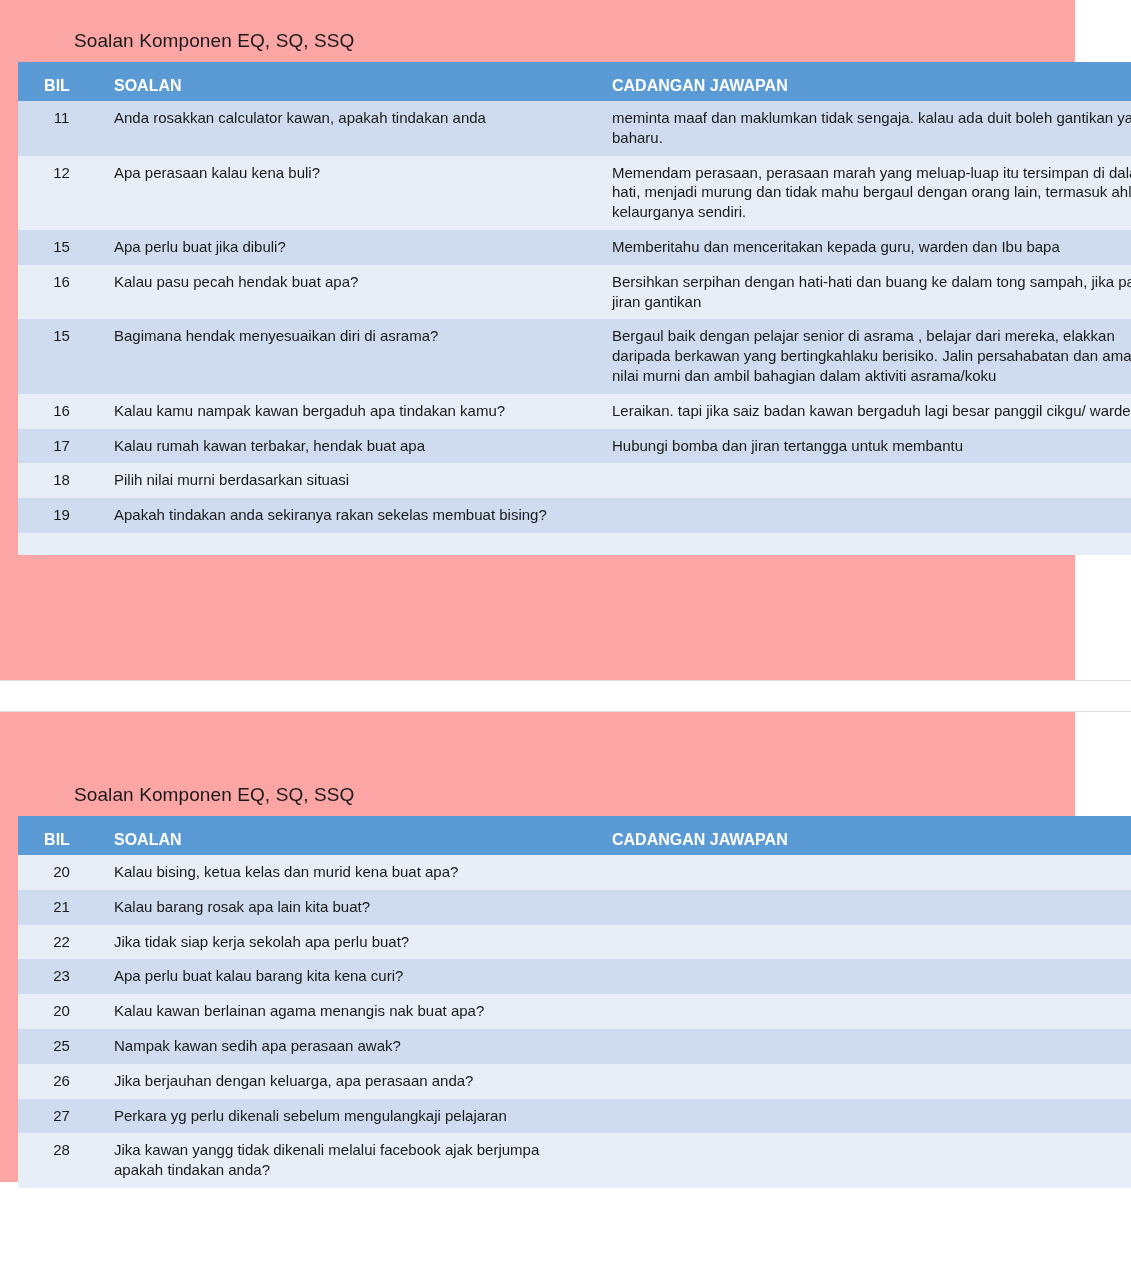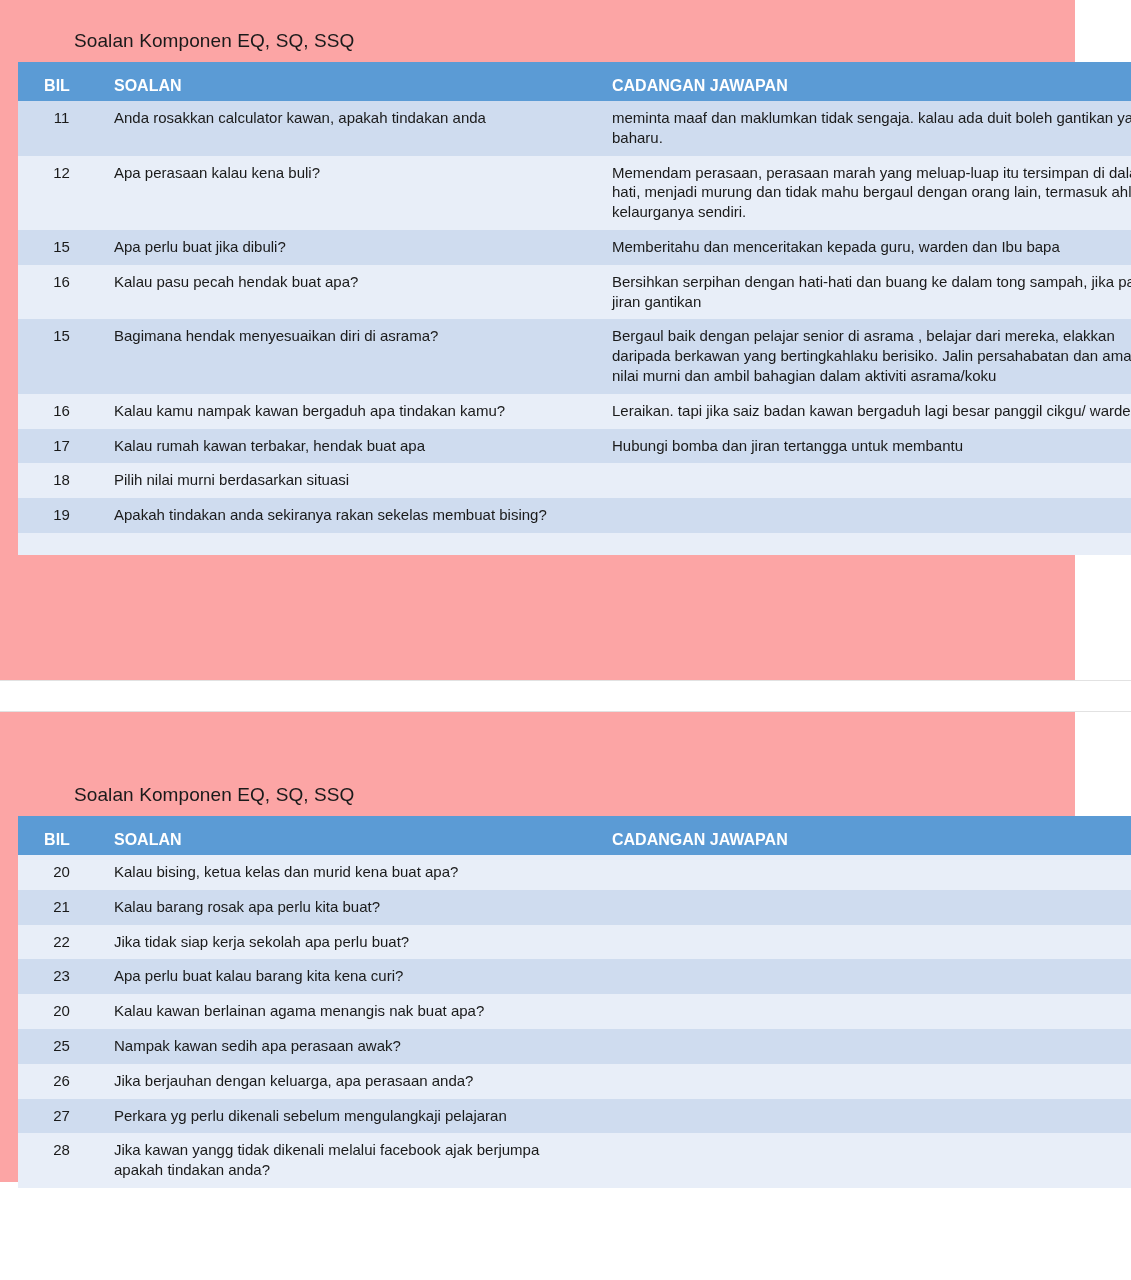--- a/index.html
+++ b/index.html
@@ -158,21 +158,21 @@
       </tr>
     </thead>
     <tbody>
       <tr class="band-b">
         <td class="c-bil">20</td>
         <td class="c-soalan">Kalau bising, ketua kelas dan murid kena buat apa?</td>
         <td class="c-jawapan"></td>
       </tr>
       <tr class="band-a">
         <td class="c-bil">21</td>
-        <td class="c-soalan">Kalau barang rosak apa perlu kita buat?</td>
+        <td class="c-soalan">Kalau barang rosak apa lain kita buat?</td>
         <td class="c-jawapan"></td>
       </tr>
       <tr class="band-b">
         <td class="c-bil">22</td>
         <td class="c-soalan">Jika  tidak siap kerja sekolah apa perlu buat?</td>
         <td class="c-jawapan"></td>
       </tr>
       <tr class="band-a">
         <td class="c-bil">23</td>
         <td class="c-soalan">Apa perlu buat kalau barang kita kena curi?</td>

